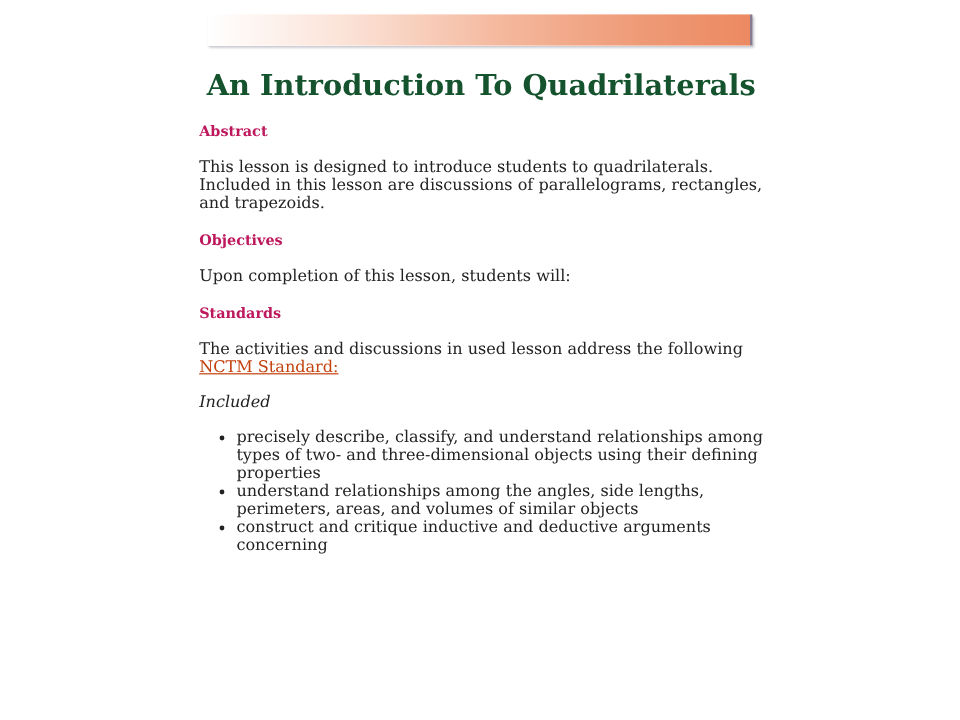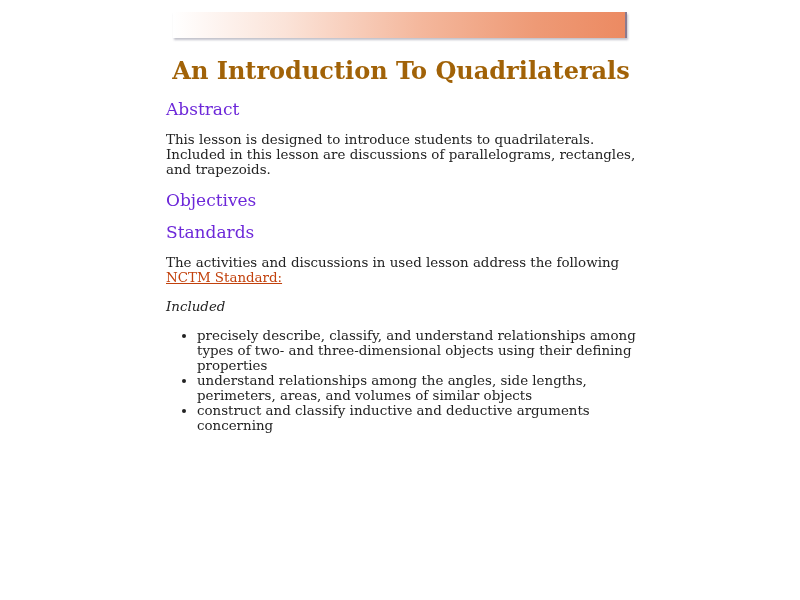--- a/index.html
+++ b/index.html
@@ -12,45 +12,46 @@
       background: linear-gradient(to right, #ffffff 0%, #fbe3d8 25%, #f4b79c 55%, #ee9a76 80%, #ec8a62 100%);
       box-shadow: 1px 2px 2px rgba(120,120,140,0.45);
       border-right: 2px solid #8a7a90;
     }
     .content {
       position: absolute; left: 166px; top: 56px; width: 470px;
       font-size: 13.4px; line-height: 15px;
     }
     h1 {
       margin: 0 0 10px 0; text-align: center; font-size: 24px; line-height: 30px;
-      font-weight: bold; color: #a16207;
+      font-weight: bold; color: #14532d;
     }
     h2 {
-      margin: 14px 0 14px 0; font-size: 17px; line-height: 18px; font-weight: normal; color: #6d28d9;
+      margin: 14px 0 14px 0; font-size: 12px; line-height: 18px; font-weight: bold; color: #be185d;
     }
     p { margin: 0 0 14px 0; }
     ul { margin: 0 0 14px 0; padding-left: 31px; }
     li { margin: 0; }
     a { color: #c2410c; text-decoration: underline; }
     .italic { font-style: italic; }
   </style>
 </head>
 <body>
 
 <div class="banner"></div>
 
 <div class="content">
   <h1>An Introduction To Quadrilaterals</h1>
 
   <h2>Abstract</h2>
   <p>This lesson is designed to introduce students to quadrilaterals. Included in this lesson are discussions of parallelograms, rectangles, and trapezoids.</p>
 
   <h2>Objectives</h2>
+  <p>Upon completion of this lesson, students will:</p>
 
   <h2>Standards</h2>
   <p><span>The activities and discussions in used lesson address the following </span><a href="#">NCTM Standard:</a></p>
   <p class="italic">Included</p>
   <ul>
     <li>precisely describe, classify, and understand relationships among types of two- and three-dimensional objects using their defining properties</li>
     <li>understand relationships among the angles, side lengths, perimeters, areas, and volumes of similar objects</li>
-    <li>construct and classify inductive and deductive arguments concerning</li>
+    <li>construct and critique inductive and deductive arguments concerning</li>
   </ul>
 </div>
 
 </body></html>

